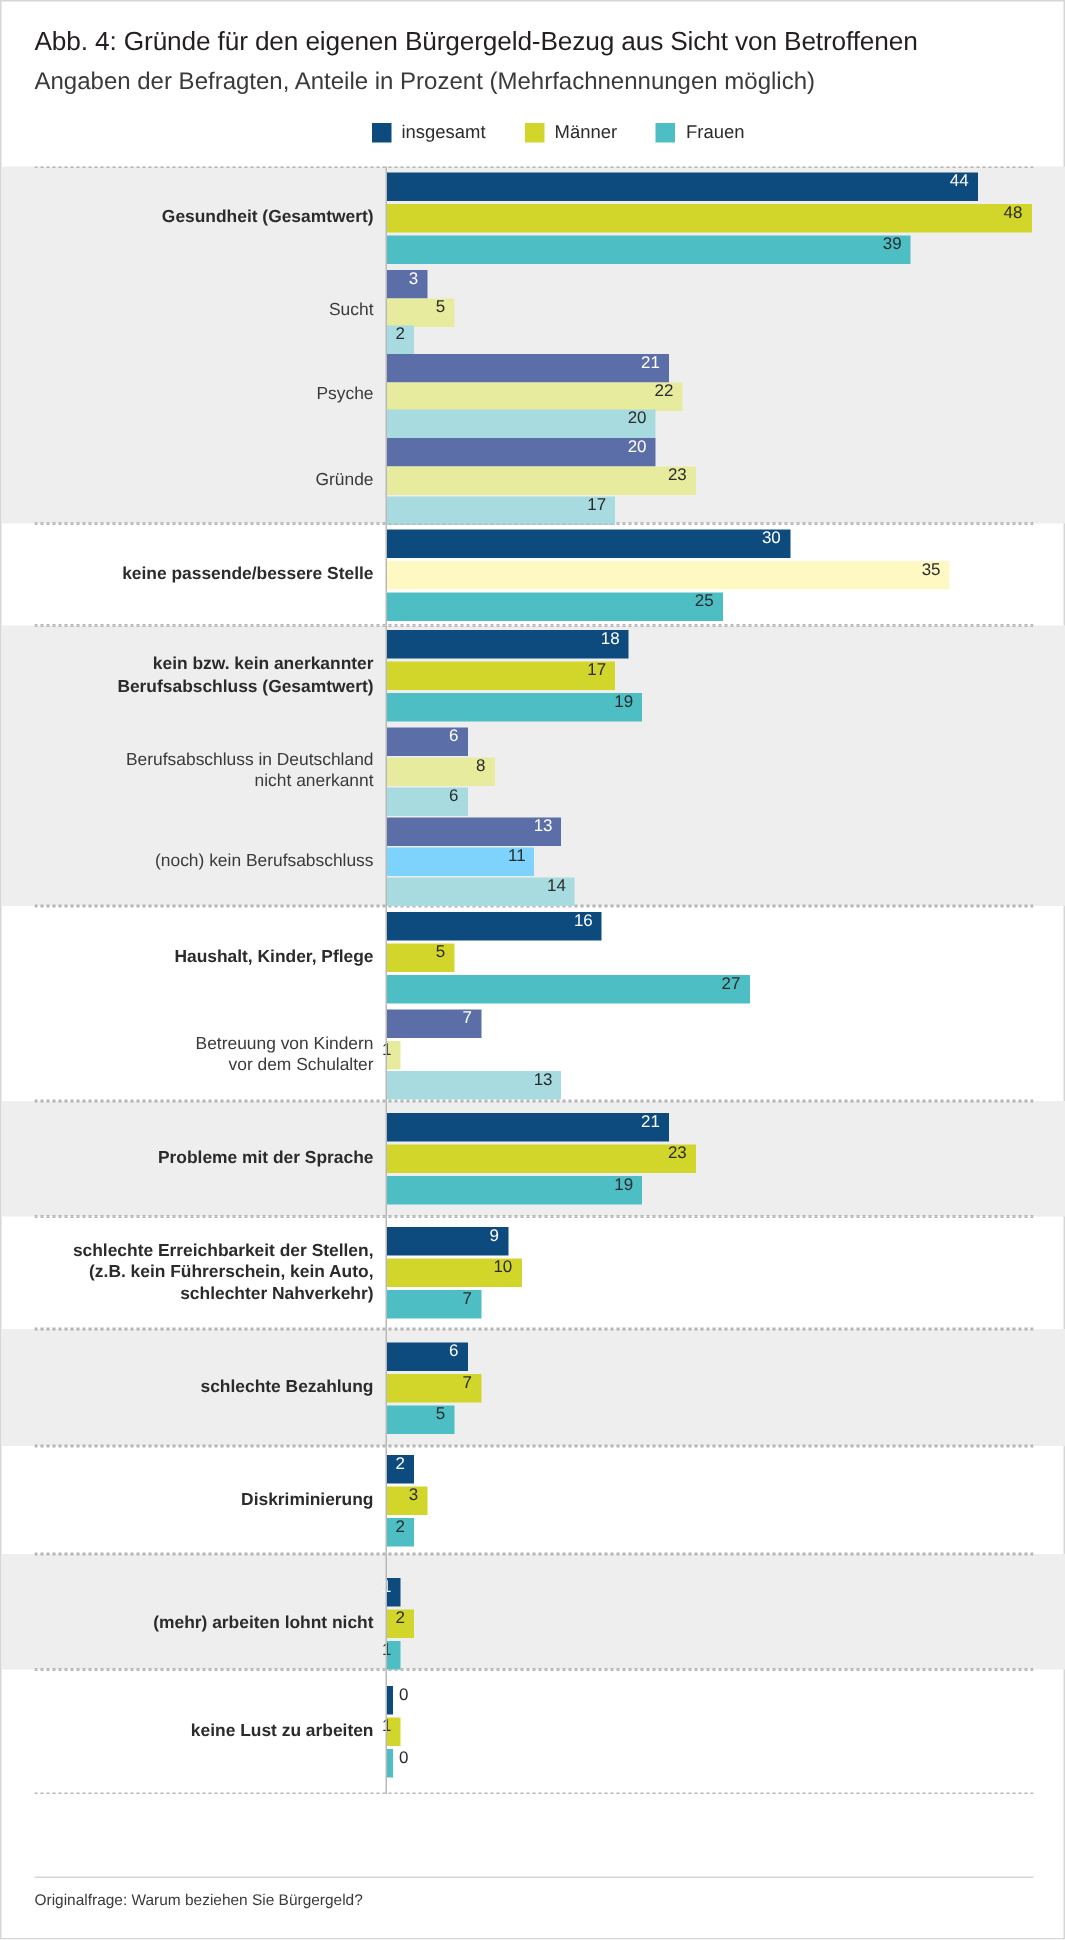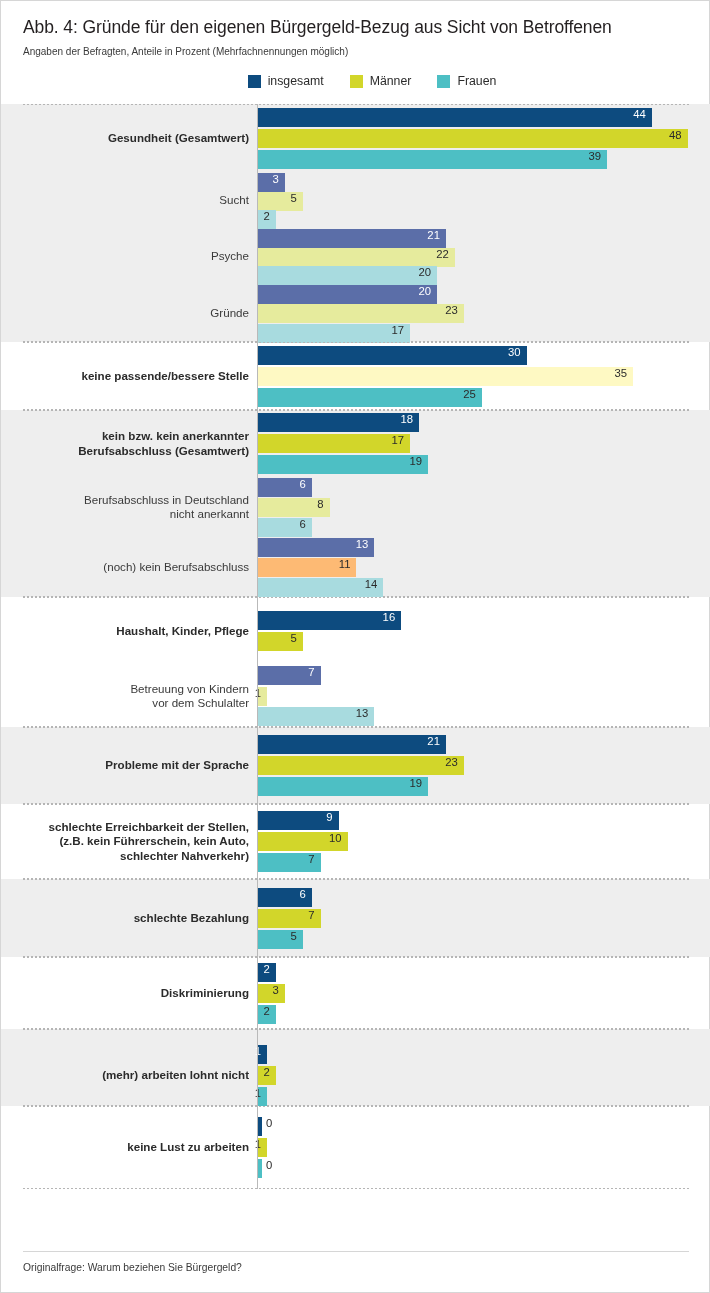--- a/index.html
+++ b/index.html
@@ -22,21 +22,21 @@
   #header { padding: 16px 22px 0 22px; }
   #chart-title {
     font-size: 17.5px;
     font-weight: 400;
     color: #231f20;
     letter-spacing: -0.1px;
     line-height: 1.2;
   }
   #chart-subtitle {
     margin-top: 8px;
-    font-size: 10px;
+    font-size: 16px;
     color: #3a3a3a;
     font-weight: 400;
   }
 
   
   #legend {
     margin-top: 17px;
     display: flex;
     justify-content: center;
     gap: 26px;
@@ -328,21 +328,21 @@
           </div>
           <div class="row" style="height: 60px;">
             <div class="cat-label sub"><span>(noch) kein Berufsabschluss</span></div>
             <div class="bars">
               <div class="bar-wrap">
                 <div class="bar" style="width: 116.35px; background: rgb(91, 110, 168);">
                   <span class="bar-val inside">13</span>
                 </div>
               </div>
               <div class="bar-wrap">
-                <div class="bar" style="width: 98.45px; background: #fdba74;">
+                <div class="bar" style="width: 98.45px; background: #7dd3fc;">
                   <span class="bar-val inside-dark">11</span>
                 </div>
               </div>
               <div class="bar-wrap">
                 <div class="bar" style="width: 125.3px; background: rgb(168, 219, 223);">
                   <span class="bar-val inside-dark">14</span>
                 </div>
               </div>
             </div>
           </div>
@@ -354,20 +354,25 @@
             <div class="cat-label main"><span>Haushalt, Kinder, Pflege</span></div>
             <div class="bars">
               <div class="bar-wrap">
                 <div class="bar" style="width: 143.2px; background: rgb(13, 75, 127);">
                   <span class="bar-val inside">16</span>
                 </div>
               </div>
               <div class="bar-wrap">
                 <div class="bar" style="width: 44.75px; background: rgb(210, 214, 42);">
                   <span class="bar-val inside-dark">5</span>
+                </div>
+              </div>
+              <div class="bar-wrap">
+                <div class="bar" style="width: 241.65px; background: rgb(77, 191, 196);">
+                  <span class="bar-val inside-dark">27</span>
                 </div>
               </div>
             </div>
           </div>
           <div class="row" style="height: 62px;">
             <div class="cat-label sub"><span>Betreuung von Kindern</span><br><span>vor dem Schulalter</span></div>
             <div class="bars">
               <div class="bar-wrap">
                 <div class="bar" style="width: 62.65px; background: rgb(91, 110, 168);">
                   <span class="bar-val inside">7</span>

